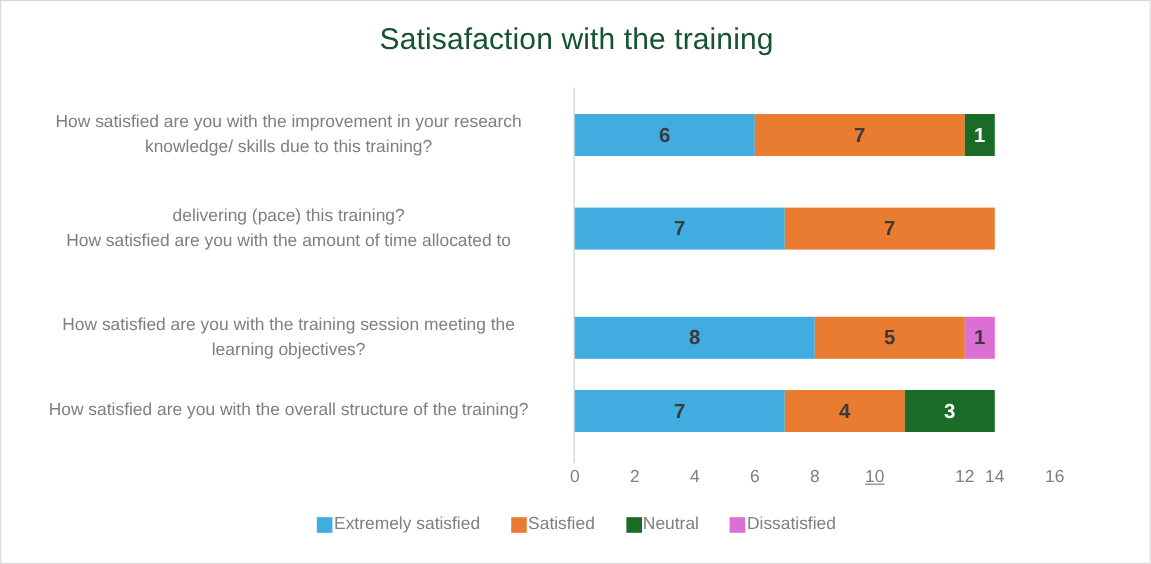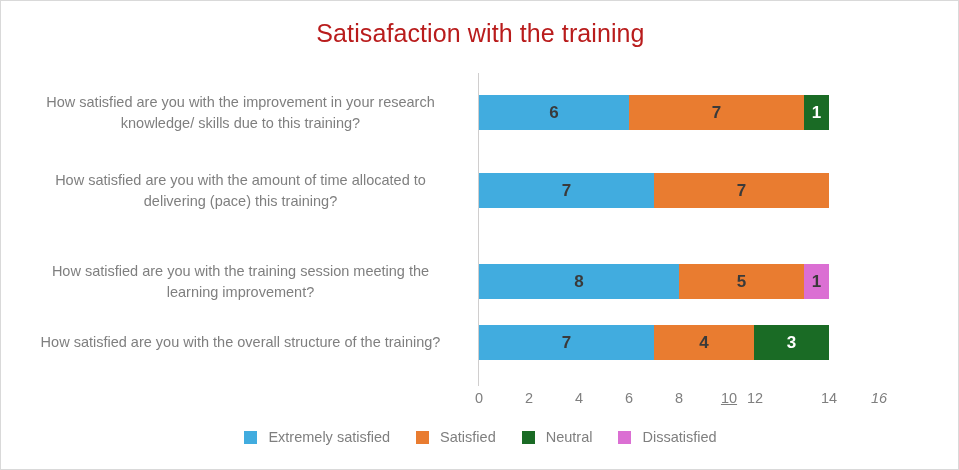--- a/index.html
+++ b/index.html
@@ -21,21 +21,21 @@
   }
 
   
   #chart-title {
     position: absolute;
     left: 0;
     top: 18px;
     width: 959px;
     text-align: center;
     font-size: 25px;
-    color: #b91c1c;
+    color: #14532d;
     font-weight: 400;
     letter-spacing: 0.1px;
   }
 
   
   
   #plot {
     position: absolute;
     left: 0;
     top: 0;
@@ -110,21 +110,21 @@
     top: 428px;
     width: 959px;
     display: flex;
     justify-content: center;
     align-items: center;
     gap: 26px;
   }
   .legend-item {
     display: flex;
     align-items: center;
-    gap: 11px;
+    gap: 1px;
   }
   .legend-swatch {
     width: 13px;
     height: 13px;
     display: inline-block;
   }
   .legend-label {
     font-size: 14.5px;
     color: #7f7f7f;
     white-space: nowrap;
@@ -152,36 +152,36 @@
             <div class="seg" style="width: 175px; background: rgb(233, 124, 48);">
               <span>7</span>
             </div>
             <div class="seg light-text" style="width: 25px; background: rgb(26, 107, 37);">
               <span>1</span>
             </div>
           </div>
         </div>
         <div class="cat-row" style="top: 159px;">
           <div class="cat-label" style="top: 9.5px;">
+            <div>delivering (pace) this training?</div>
             <div>How satisfied are you with the amount of time allocated to</div>
-            <div>delivering (pace) this training?</div>
           </div>
           <div class="bar-track" style="top: 13px; height: 35px; width: 350px;">
             <div class="seg" style="width: 175px; background: rgb(65, 172, 223);">
               <span>7</span>
             </div>
             <div class="seg" style="width: 175px; background: rgb(233, 124, 48);">
               <span>7</span>
             </div>
           </div>
         </div>
         <div class="cat-row" style="top: 250px;">
           <div class="cat-label" style="top: 9.5px;">
             <div>How satisfied are you with the training session meeting the</div>
-            <div>learning improvement?</div>
+            <div>learning objectives?</div>
           </div>
           <div class="bar-track" style="top: 13px; height: 35px; width: 350px;">
             <div class="seg" style="width: 200px; background: rgb(65, 172, 223);">
               <span>8</span>
             </div>
             <div class="seg" style="width: 125px; background: rgb(233, 124, 48);">
               <span>5</span>
             </div>
             <div class="seg" style="width: 25px; background: rgb(219, 111, 211);">
               <span>1</span>
@@ -205,23 +205,23 @@
           </div>
         </div>
       </div>
     <div id="x-ticks">
         <div class="xtick" style="left: 478px;">0</div>
         <div class="xtick" style="left: 528px;">2</div>
         <div class="xtick" style="left: 578px;">4</div>
         <div class="xtick" style="left: 628px;">6</div>
         <div class="xtick" style="left: 678px;">8</div>
         <div class="xtick" style="left: 728px; text-decoration: underline;">10</div>
-        <div class="xtick" style="left: 754px;">12</div>
+        <div class="xtick" style="left: 803px;">12</div>
         <div class="xtick" style="left: 828px;">14</div>
-        <div class="xtick" style="left: 878px; font-style: italic;">16</div>
+        <div class="xtick" style="left: 878px;">16</div>
       </div>
   </div>
 
   <div id="legend">
       <div class="legend-item">
         <span class="legend-swatch" style="background: rgb(65, 172, 223);"></span>
         <span class="legend-label">Extremely satisfied</span>
       </div>
       <div class="legend-item">
         <span class="legend-swatch" style="background: rgb(233, 124, 48);"></span>

